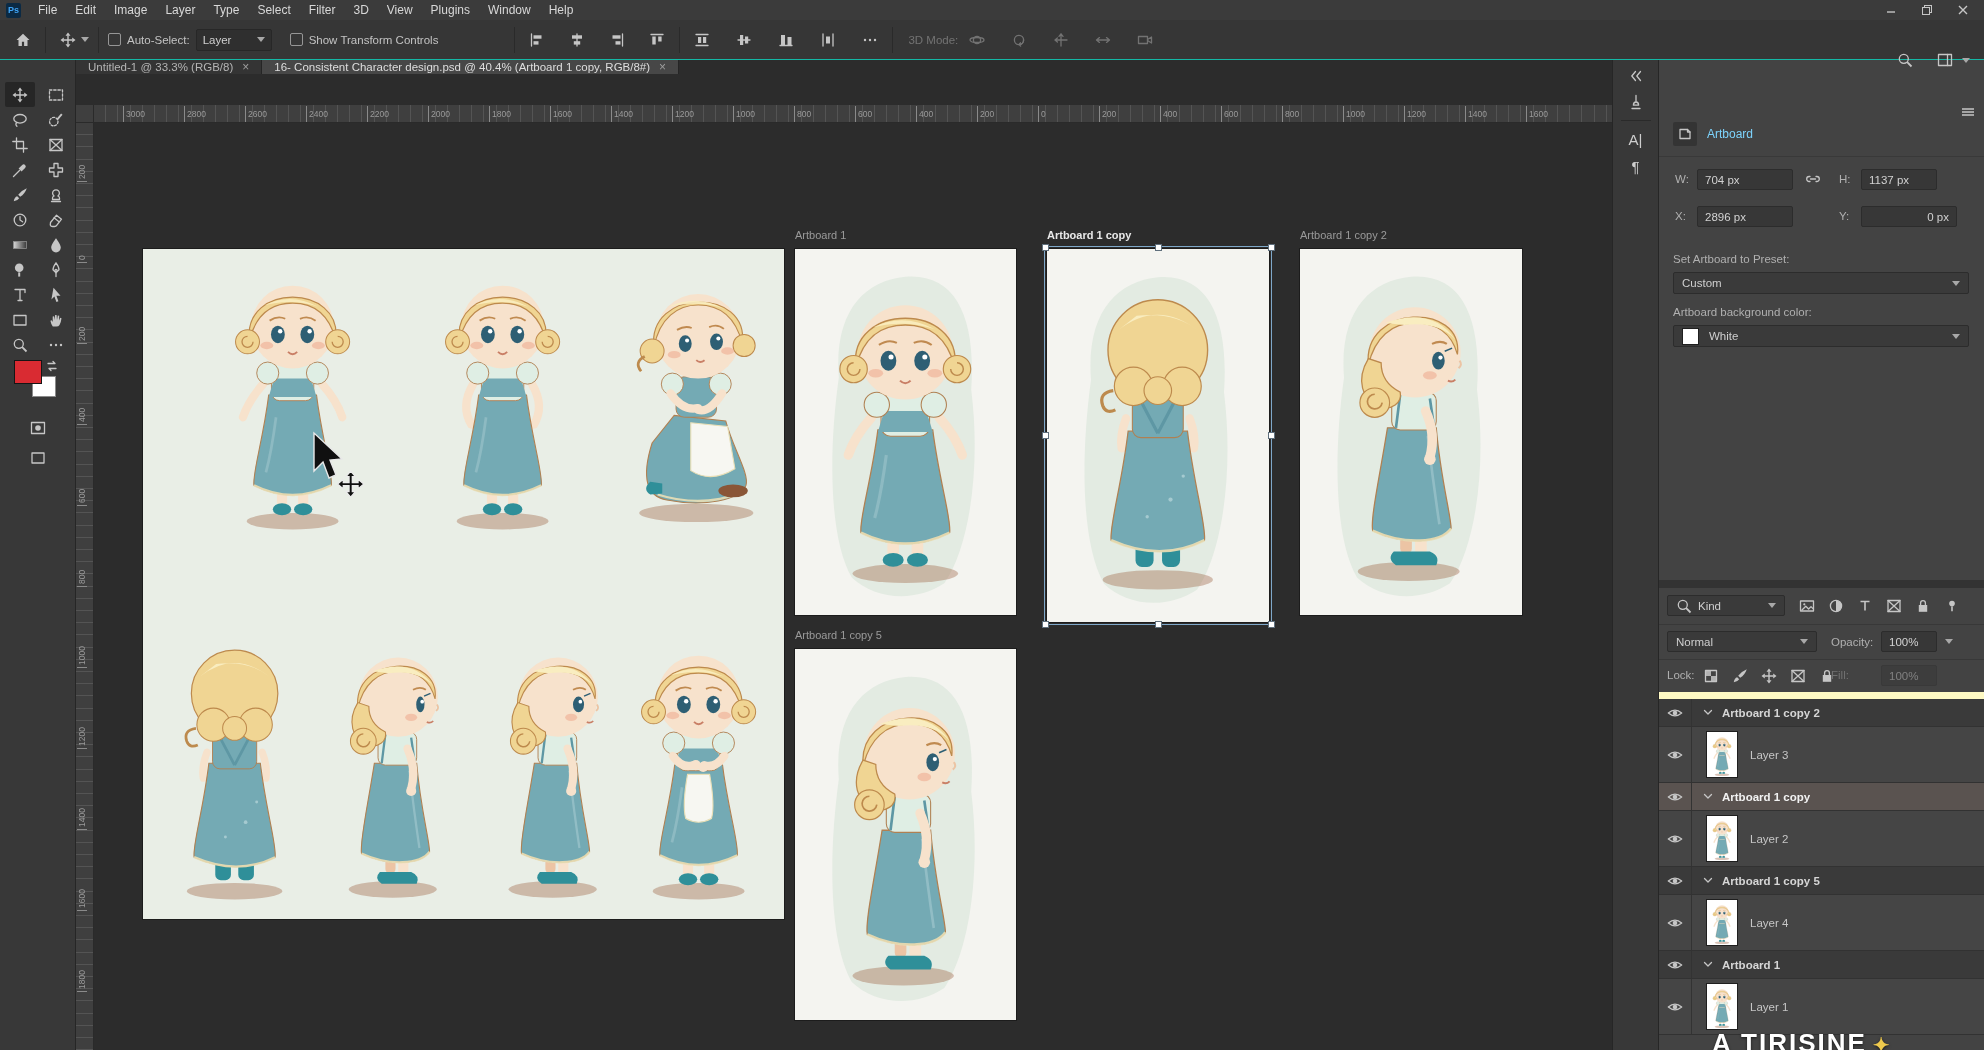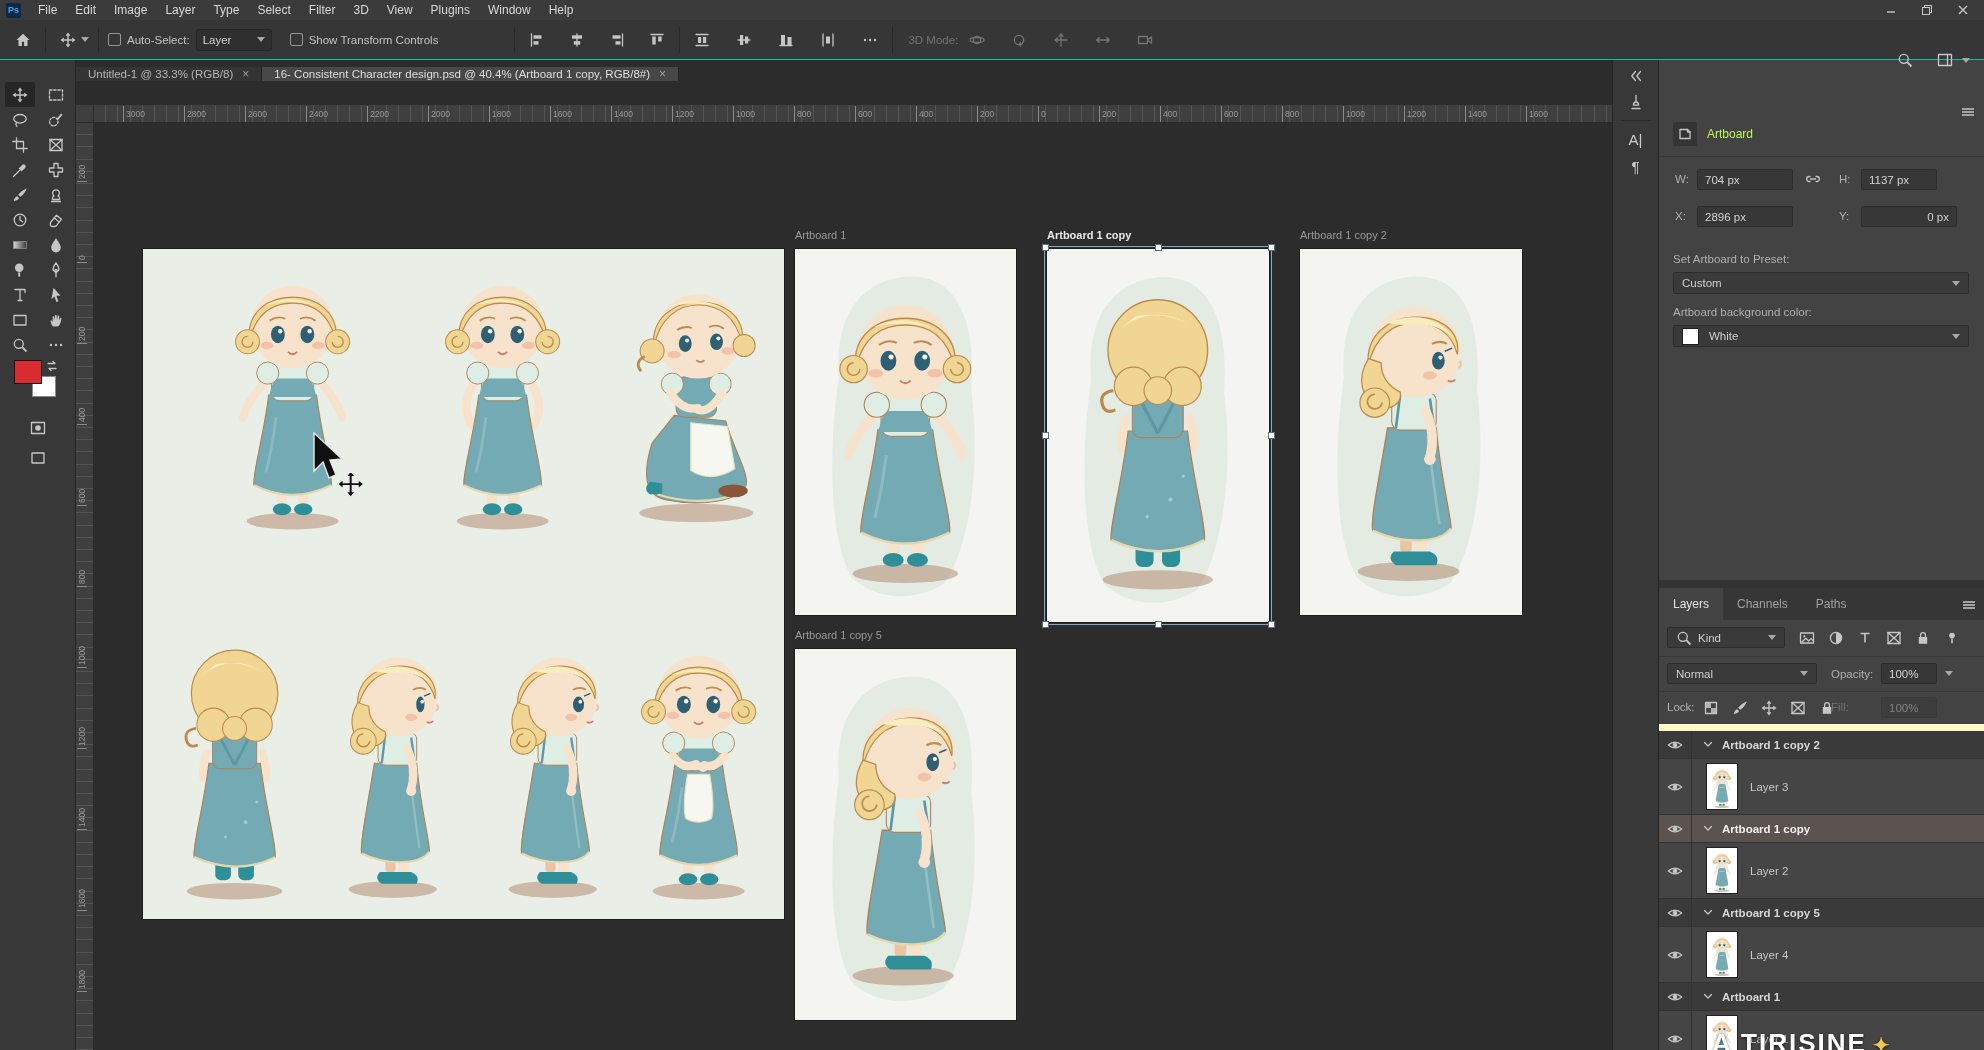--- a/index.html
+++ b/index.html
@@ -37,21 +37,21 @@
   #tools{display:grid;grid-template-columns:30px 30px;justify-content:center;gap:0 6px;margin-top:22px;}
   .tool{width:30px;height:25px;display:flex;align-items:center;justify-content:center;border-radius:2px;}
   .tool.selected{background:#262626;}
   #swatches{position:absolute;left:14px;top:300px;width:48px;height:44px;}
   #bg-swatch{position:absolute;left:18px;top:16px;width:22px;height:19px;background:#fff;border:1px solid #8a8a8a;}
   #fg-swatch{position:absolute;left:0;top:0;width:26px;height:22px;border:1px solid #151515;}
   #swap-arrow{position:absolute;left:30px;top:-2px;}
   #below-swatch{position:absolute;left:0px;top:360px;width:76px;display:flex;flex-direction:column;align-items:center;gap:14px;}
   
   #tabbar{position:absolute;left:76px;top:60px;width:1536px;height:28px;background:#2c2c2c;
-          display:flex;align-items:center;z-index:15;}
+          display:flex;align-items:flex-start;z-index:15;}
   .tab{display:flex;align-items:center;gap:9px;padding:0 12px;background:#343434;color:#b4b4b4;
        border-right:1px solid #252525;font-size:11.5px;white-space:nowrap;}
   .tab.active{background:#474747;color:#dedede;}
   .tab .close{color:#9d9d9d;font-size:12px;}
   
   #canvas{position:absolute;left:76px;top:88px;width:1536px;height:962px;background:#2c2c2c;margin-top:17px;}
   #ruler-corner{position:absolute;left:0;top:0;width:18px;height:18px;background:#3f3f3f;
                 border-right:1px solid #2a2a2a;border-bottom:1px solid #2a2a2a;box-sizing:border-box;}
   #ruler-top{position:absolute;left:18px;top:0;width:1518px;height:18px;background:#3f3f3f;
              border-bottom:1px solid #2a2a2a;box-sizing:border-box;overflow:hidden;
@@ -955,21 +955,21 @@
         </span></span>
 
     <div class="abs" style="left:14px;top:62px;width:24px;height:24px;background:#343434;border-radius:2px;display:flex;align-items:center;justify-content:center;" id="abicon-slot">
         <span class="icon">
           <svg width="16" height="16" viewBox="0 0 16 16" xmlns="http://www.w3.org/2000/svg">
             <path d="M3 3.5h7.5L13 6v6.5H3z" stroke="#c6c6c6" fill="none" stroke-width="1.3" stroke-linecap="round" stroke-linejoin="round"></path>
             <path d="M10.5 3.5V6H13" stroke="#c6c6c6" fill="none" stroke-width="1.3" stroke-linecap="round" stroke-linejoin="round"></path>
           </svg>
         </span>
       </div>
-    <span class="abs" style="left:48px;top:67px;color:#bef264;font-size:12px;">Artboard</span>
+    <span class="abs" style="left:48px;top:67px;color:#7dd3fc;font-size:12px;">Artboard</span>
     <div class="abs" style="left:0;top:96px;width:326px;height:1px;background:#393939;"></div>
 
     <span class="abs panel-label" style="left:16px;top:113px;">W:</span>
     <div class="abs field" style="left:38px;top:109px;width:96px;">
       <span>704 px</span>
       </div>
     <span class="abs" style="left:146px;top:111px;" id="link-slot"><span class="icon">
           <svg width="16" height="16" viewBox="0 0 16 16" xmlns="http://www.w3.org/2000/svg">
             <path d="M5.5 8h5M5 5.5h-.8a2.5 2.5 0 000 5H5M11 5.5h.8a2.5 2.5 0 010 5H11" stroke="#c6c6c6" fill="none" stroke-width="1.3" stroke-linecap="round" stroke-linejoin="round"></path>
           </svg>
@@ -996,30 +996,20 @@
 
     <span class="abs panel-label" style="left:14px;top:246px;">Artboard background color:</span>
     <div class="abs dropdown" style="left:14px;top:265px;width:296px;">
       <span id="bg-color-chip" style="width:15px;height:15px;border:1px solid #1f1f1f;margin-right:10px;background:#fff;display:inline-block;"></span>
       <span>White</span>
       <span class="chev"></span>
     </div>
 
     <div id="layers-section">
       <div style="height:8px;background:#333333;"></div>
-      <div class="panel-tabs">
-        <div class="panel-tab active">Layers</div>
-        <div class="panel-tab">Channels</div>
-        <div class="panel-tab">Paths</div>
-        <span class="abs" style="right:8px;top:9px;" id="lyrmenu-slot"><span class="icon">
-              <svg width="16" height="16" viewBox="0 0 16 16" xmlns="http://www.w3.org/2000/svg">
-                <path d="M2 5h12M2 8h12M2 11h12" stroke="#c6c6c6" stroke-width="1.3"></path>
-              </svg>
-            </span></span>
-      </div>
       <div style="position:relative;height:36px;border-bottom:1px solid #383838;">
         <div class="abs dropdown" style="left:8px;top:7px;width:118px;height:21px;">
           <span id="kindsearch-slot" style="margin-right:6px;display:inline-flex;">
               <span class="icon">
                 <svg width="16" height="16" viewBox="0 0 16 16" xmlns="http://www.w3.org/2000/svg">
                   <circle cx="6.8" cy="6.8" r="4.5" stroke="#c6c6c6" fill="none" stroke-width="1.3" stroke-linecap="round" stroke-linejoin="round"></circle>
                   <path d="M10.2 10.2l4.3 4.3" stroke="#c6c6c6" stroke-width="1.8"></path>
                 </svg>
               </span>
             </span>

